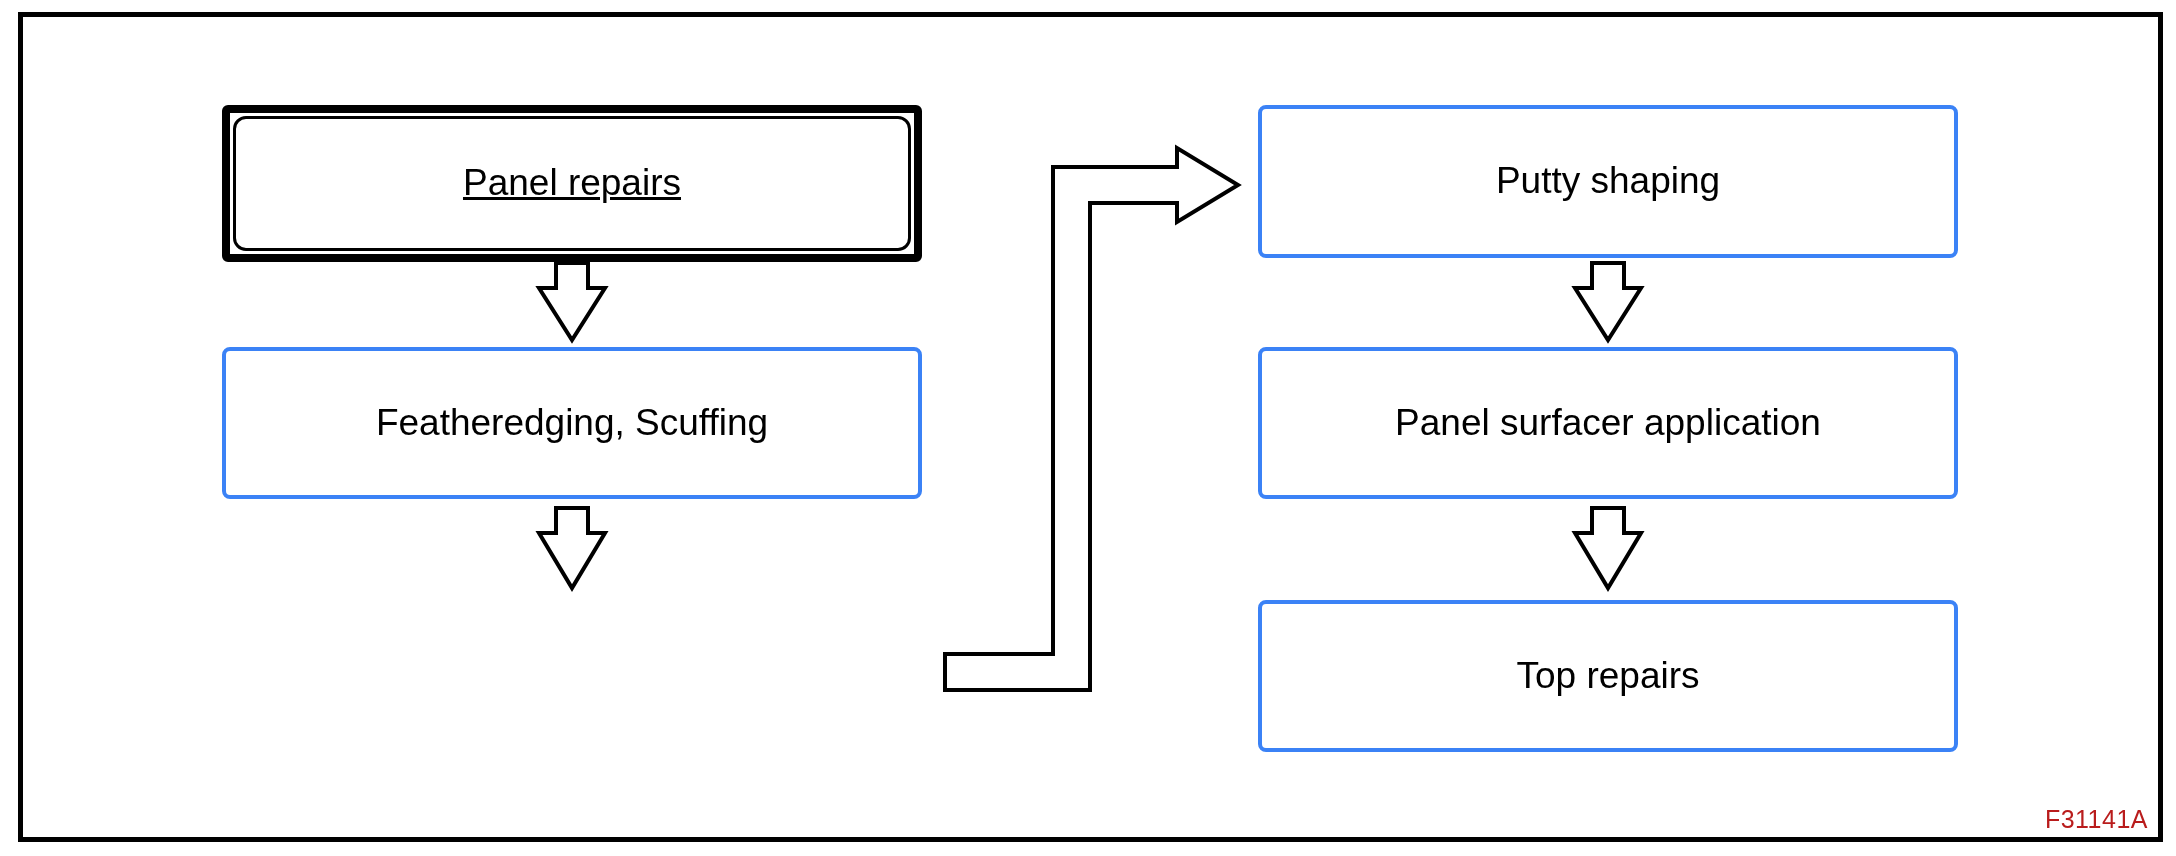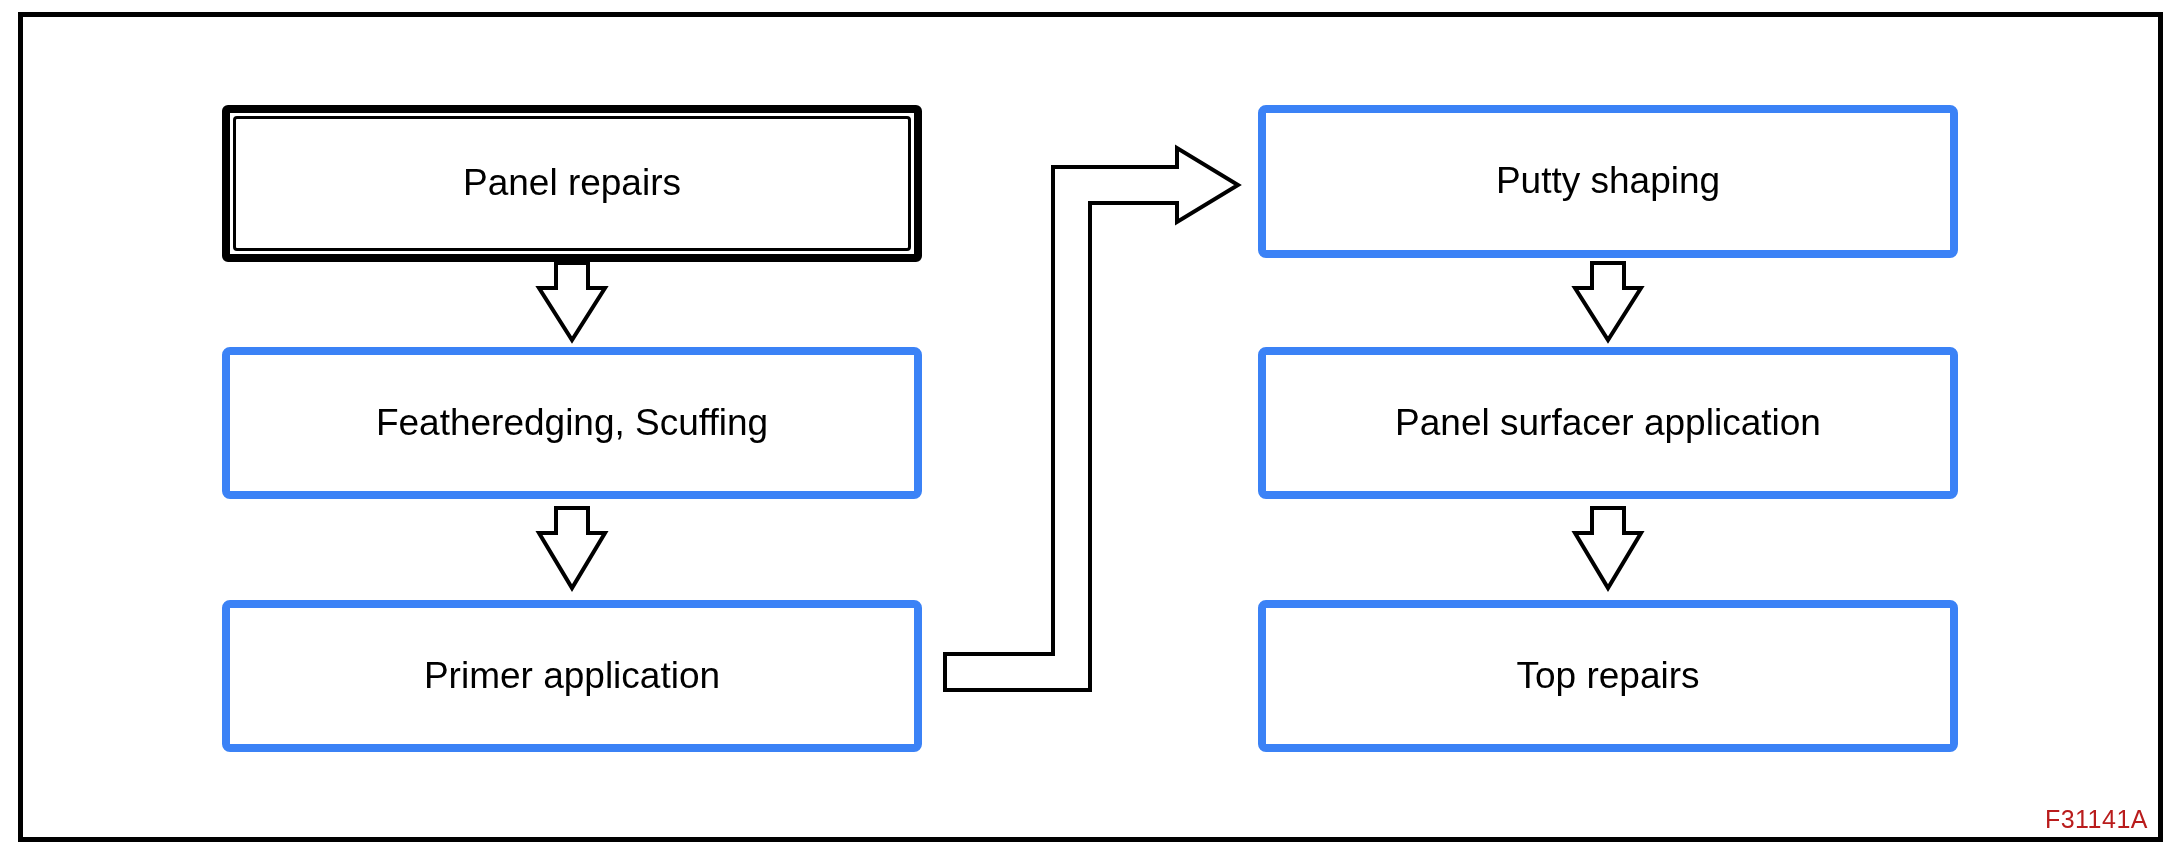--- a/index.html
+++ b/index.html
@@ -29,21 +29,21 @@
   .overlay {
     position: absolute;
     left: 0;
     top: 0;
     width: 2176px;
     height: 856px;
   }
   .box {
     position: absolute;
     box-sizing: border-box;
-    border: 8px solid #3b82f6;
+    border: 4px solid #3b82f6;
     border-radius: 8px;
     background: #ffffff;
     display: flex;
     align-items: center;
     justify-content: center;
     text-align: center;
     font-size: 37px;
     line-height: 1.15;
   }
   .box-emph {
@@ -52,28 +52,29 @@
     border: 8px solid #000000;
     border-radius: 6px;
     background: #ffffff;
     padding: 3px;
   }
   .box-emph .inner {
     width: 100%;
     height: 100%;
     box-sizing: border-box;
     border: 3px solid #000000;
-    border-radius: 4px;
+    border-radius: 13px;
     background: #ffffff;
     display: flex;
     align-items: center;
     justify-content: center;
     text-align: center;
     font-size: 37px;
     line-height: 1.15;
+    text-decoration: underline;
   }
   .fig-label {
     position: absolute;
     top: 805px;
     right: 28px;
     font-size: 25px;
     letter-spacing: 0.5px;
     color: #b91c1c;
   }
 </style>
@@ -98,23 +99,20 @@
   <div class="box-emph" style="left:222px; top:105px; width:700px; height:157px;">
     <div class="inner">
       <span>Panel repairs</span>
     </div>
   </div>
 
   <div class="box" style="left:222px; top:347px; width:700px; height:152px;">
     <span>Featheredging, Scuffing</span>
   </div>
 
-  <div class="box" style="left:222px; top:600px; width:700px; height:152px;">
-    <span>Primer application</span>
-  </div>
 
   <div class="box" style="left:1258px; top:105px; width:700px; height:153px;">
     <span>Putty shaping</span>
   </div>
 
   <div class="box" style="left:1258px; top:347px; width:700px; height:152px;">
     <span>Panel surfacer application</span>
   </div>
 
   <div class="box" style="left:1258px; top:600px; width:700px; height:152px;">

